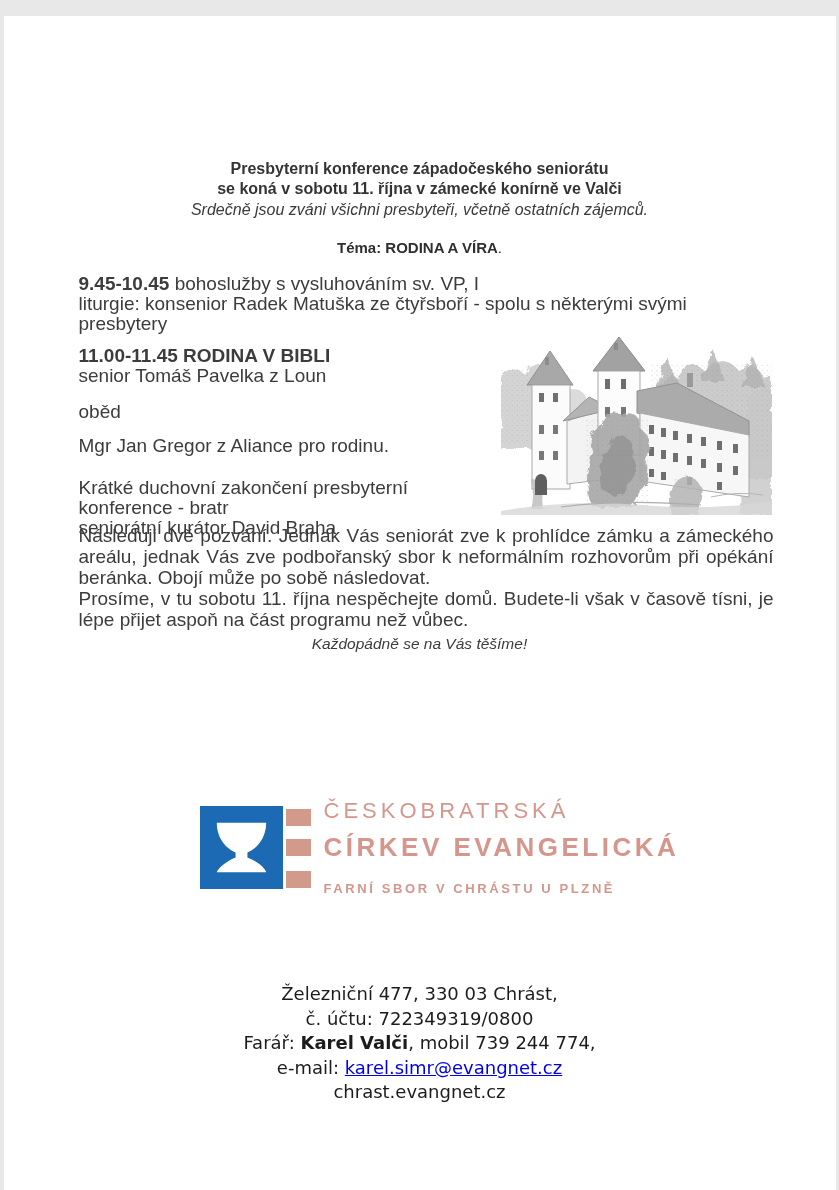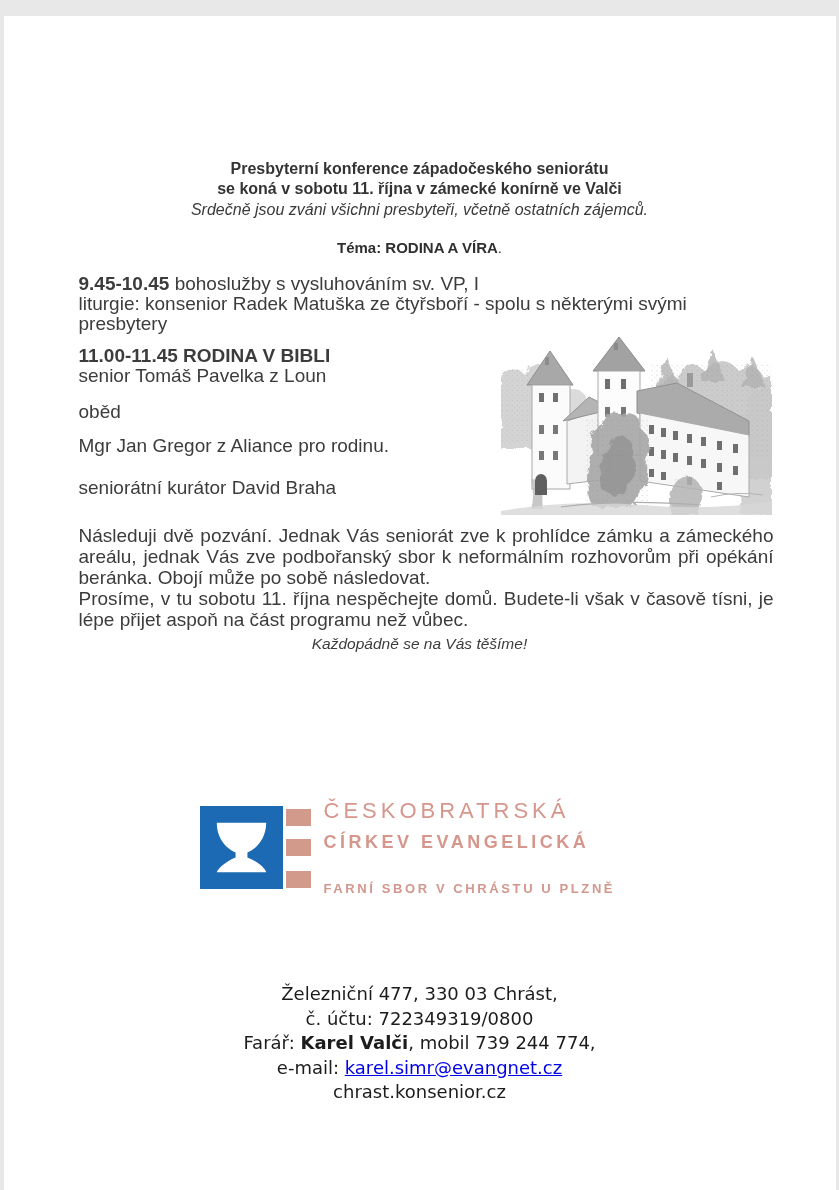--- a/index.html
+++ b/index.html
@@ -23,21 +23,21 @@
   .just{text-align:justify;}
   .just p{margin:0;}
 
   .castle-wrap{left:497px;top:313px;width:271px;height:186px;}
   .castle-wrap svg{display:block;width:271px;height:186px;}
 
   .logo-square{left:196px;top:790px;width:83px;height:83px;background:#1b6ab3;}
   .logo-square svg{display:block;width:83px;height:83px;}
   .logo-bar{left:282px;width:25px;height:17px;background:#d29a8b;}
   .logo-text1{left:320px;top:782px;font-size:22px;font-weight:normal;letter-spacing:4px;color:#d6968c;}
-  .logo-text2{left:320px;top:816px;font-size:18px;font-weight:bold;letter-spacing:3.5px;color:#d6968c;}
+  .logo-text2{left:320px;top:816px;font-size:26px;font-weight:bold;letter-spacing:3.5px;color:#d6968c;}
   .logo-text3{left:320px;top:865px;font-size:13px;font-weight:bold;letter-spacing:2.6px;color:#d2978d;}
 
   .footer{top:966px;font-family:"DejaVu Sans",sans-serif;font-size:18px;line-height:24.5px;color:#1c1c1c;text-align:center;width:100%;}
   .footer a{color:#0000e8;text-decoration:underline;}
 </style>
 </head>
 <body>
 
 <div class="page">
 
@@ -140,20 +140,21 @@
     <div>senior Tomáš Pavelka z Loun</div>
   </div>
 
   <div class="abs body-text left-col" style="top:386px;">oběd</div>
 
   <div class="abs body-text left-col" style="top:420px;">
     <div>Mgr Jan Gregor z Aliance pro rodinu.</div>
   </div>
 
   <div class="abs body-text left-col" style="top:462px;">
+    <div>Krátké duchovní zakončení presbyterní konference - bratr</div>
     <div>seniorátní kurátor David Braha</div>
   </div>
 
   <div class="abs body-text prog-block just" style="top:509px;line-height:21px;">
     <p>Následuji dvě pozvání. Jednak Vás seniorát zve k prohlídce zámku a zámeckého areálu, jednak Vás zve podbořanský sbor k neformálním rozhovorům při opékání beránka. Obojí může po sobě následovat.</p>
     <p>Prosíme, v tu sobotu 11. října nespěchejte domů. Budete-li však v časově tísni, je lépe přijet aspoň na část programu než vůbec.</p>
   </div>
 
   <div class="abs center body-text italic" style="top:618px;font-size:15.5px;">Každopádně se na Vás těšíme!</div>
 
@@ -168,16 +169,16 @@
   <div class="abs logo-bar" style="top:855px;"></div>
   <div class="abs logo-text1">ČESKOBRATRSKÁ</div>
   <div class="abs logo-text2">CÍRKEV EVANGELICKÁ</div>
   <div class="abs logo-text3">FARNÍ SBOR V CHRÁSTU U PLZNĚ</div>
 
   <div class="abs footer">
     <div>Železniční 477, 330 03 Chrást,</div>
     <div>č. účtu: 722349319/0800</div>
     <div><span>Farář: </span><span class="bold">Karel Valči</span><span>, mobil 739 244 774,</span></div>
     <div><span>e-mail: </span><a href="#">karel.simr@evangnet.cz</a></div>
-    <div>chrast.konsenior.cz</div>
+    <div>chrast.evangnet.cz</div>
   </div>
 
 </div>
 
 </body></html>

